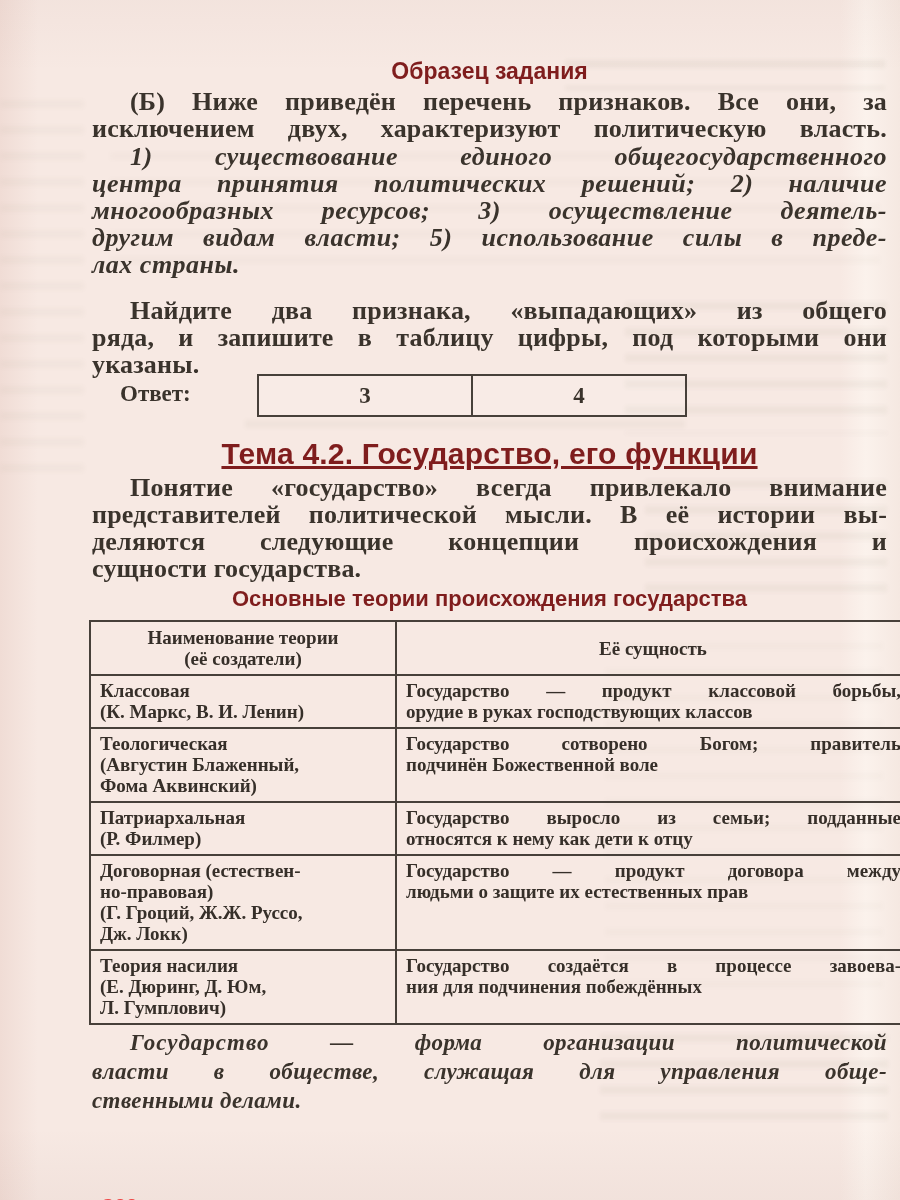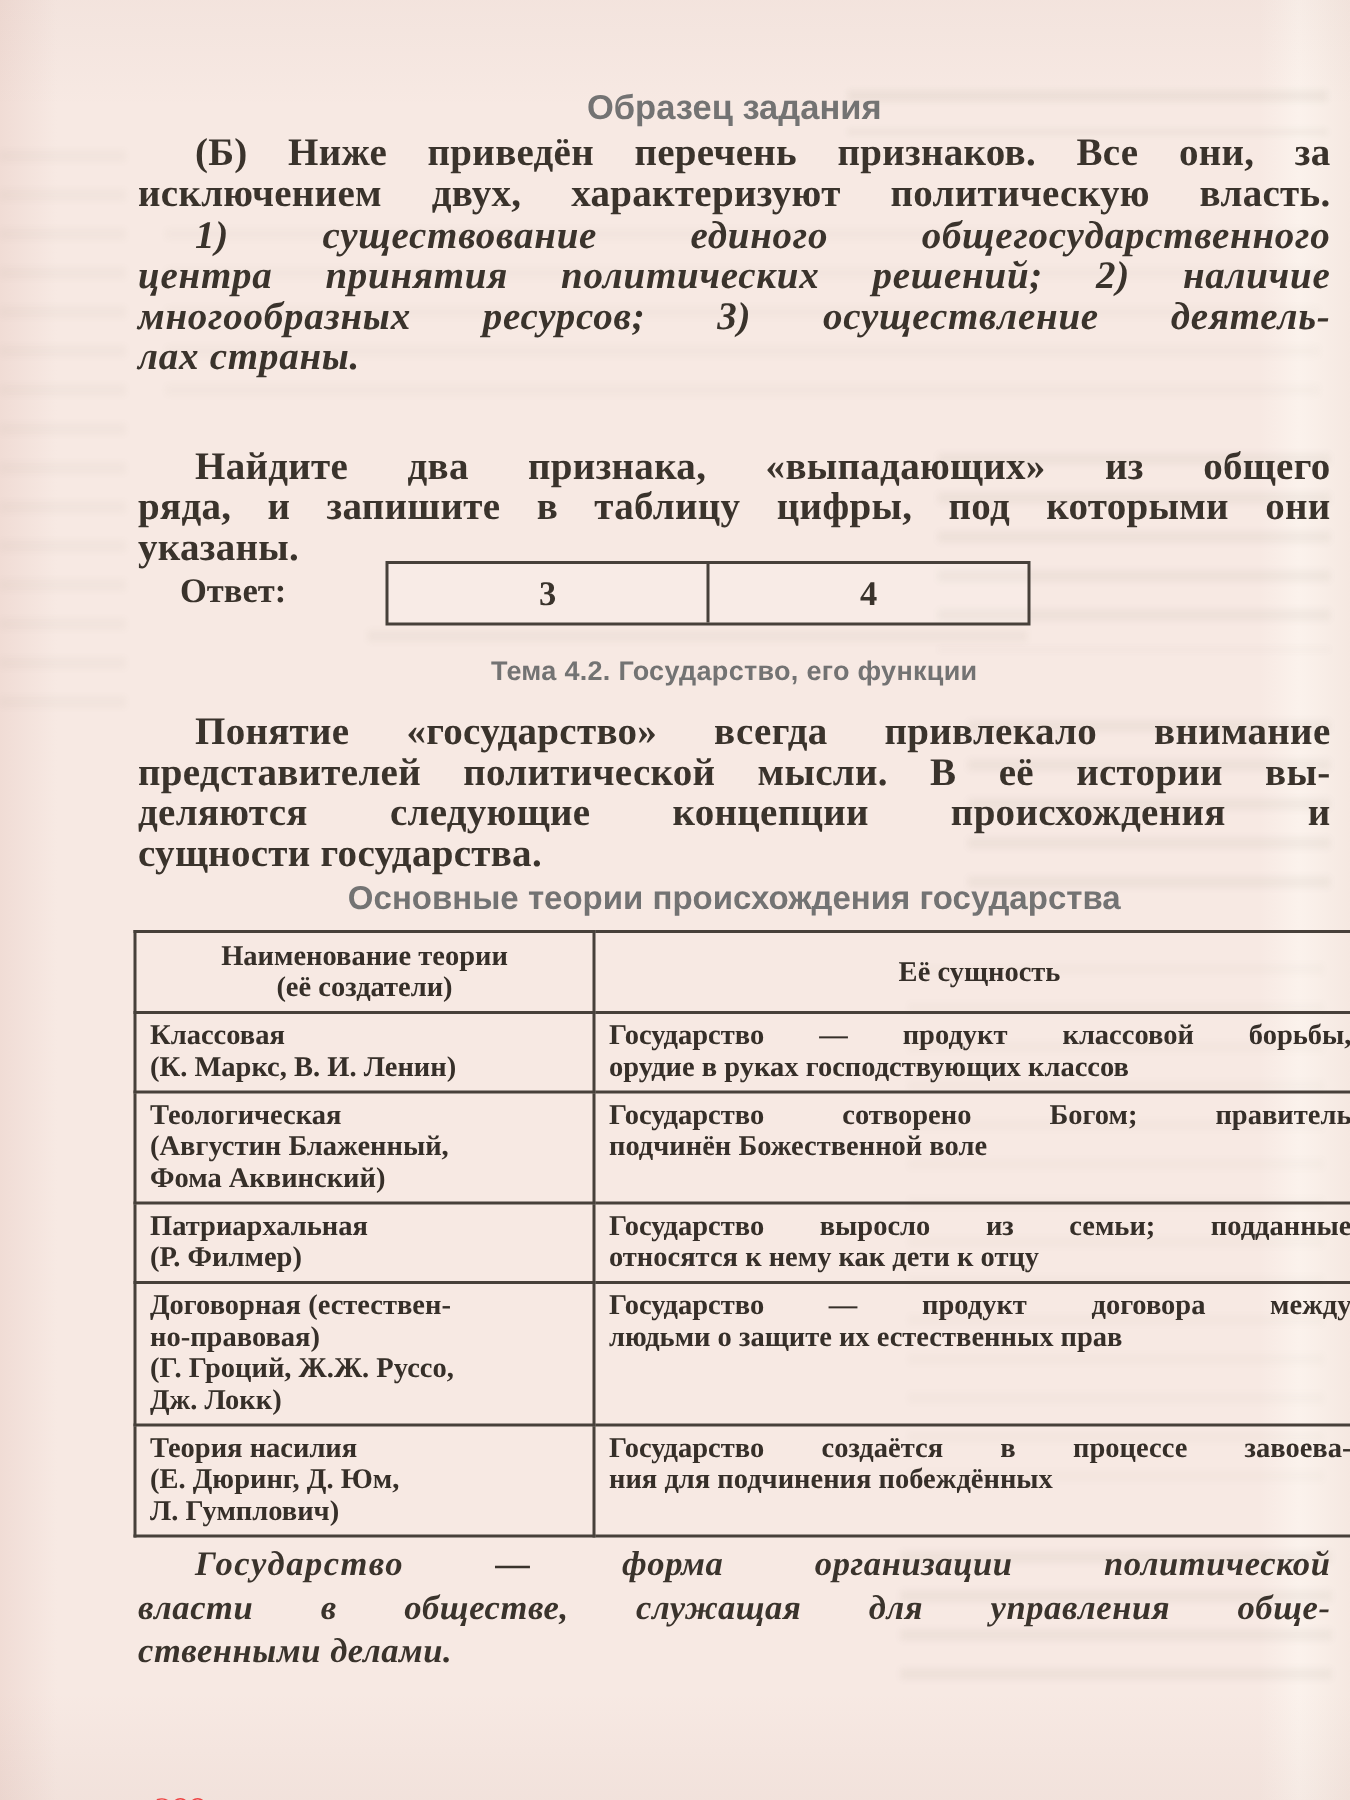--- a/index.html
+++ b/index.html
@@ -28,25 +28,25 @@
   .g3{left:625px;top:302px;width:262px;height:132px;opacity:.40;}
   .g4{left:245px;top:420px;width:440px;height:24px;opacity:.35;}
   .g5{left:645px;top:480px;width:242px;height:118px;opacity:.40;}
   .g6{left:605px;top:642px;width:278px;height:356px;opacity:.16;}
   .g7{left:600px;top:1034px;width:288px;height:86px;opacity:.40;}
   .g8{left:0;top:100px;width:84px;height:380px;opacity:.25;}
 
   
   .h-sans{
     font-family:"Liberation Sans", sans-serif;
-    font-weight:700;color:#737373;text-align:center;
+    font-weight:700;color:#7f1d1d;text-align:center;
     left:92px;width:795px;
   }
   .title{top:58px;font-size:23px;}
-  .topic-heading{top:437px;font-size:18px;letter-spacing:0.2px;}
+  .topic-heading{top:437px;font-size:30px;letter-spacing:0.2px;text-decoration:underline;}
   .table-title{top:586px;font-size:22px;}
 
   
   .para{left:92px;width:795px;font-size:26px;font-weight:700;line-height:27px;letter-spacing:0.2px;}
   .p-intro{top:88px;}
   .p-list{top:143px;font-style:italic;letter-spacing:0.5px;}
   .p-find{top:297px;}
   .p-topic{top:474px;}
   .ln{min-height:27px;}
   .ind{text-indent:38px;}
@@ -106,20 +106,21 @@
 
   <div class="blk para p-intro">
     <div class="ln ind jst">(Б) Ниже приведён перечень признаков. Все они, за</div>
     <div class="ln jst">исключением двух, характеризуют политическую власть.</div>
   </div>
 
   <div class="blk para p-list">
     <div class="ln ind jst">1) существование единого общегосударственного</div>
     <div class="ln jst">центра принятия политических решений; 2) наличие</div>
     <div class="ln jst">многообразных ресурсов; 3) осуществление деятель-</div>
+    <div class="ln jst">другим видам власти; 5) использование силы в преде-</div>
     <div class="ln">лах страны.</div>
   </div>
 
   <div class="blk para p-find">
     <div class="ln ind jst">Найдите два признака, «выпадающих» из общего</div>
     <div class="ln jst">ряда, и запишите в таблицу цифры, под которыми они</div>
     <div class="ln">указаны.</div>
   </div>
 
   <div class="blk answer-label">Ответ:</div>

